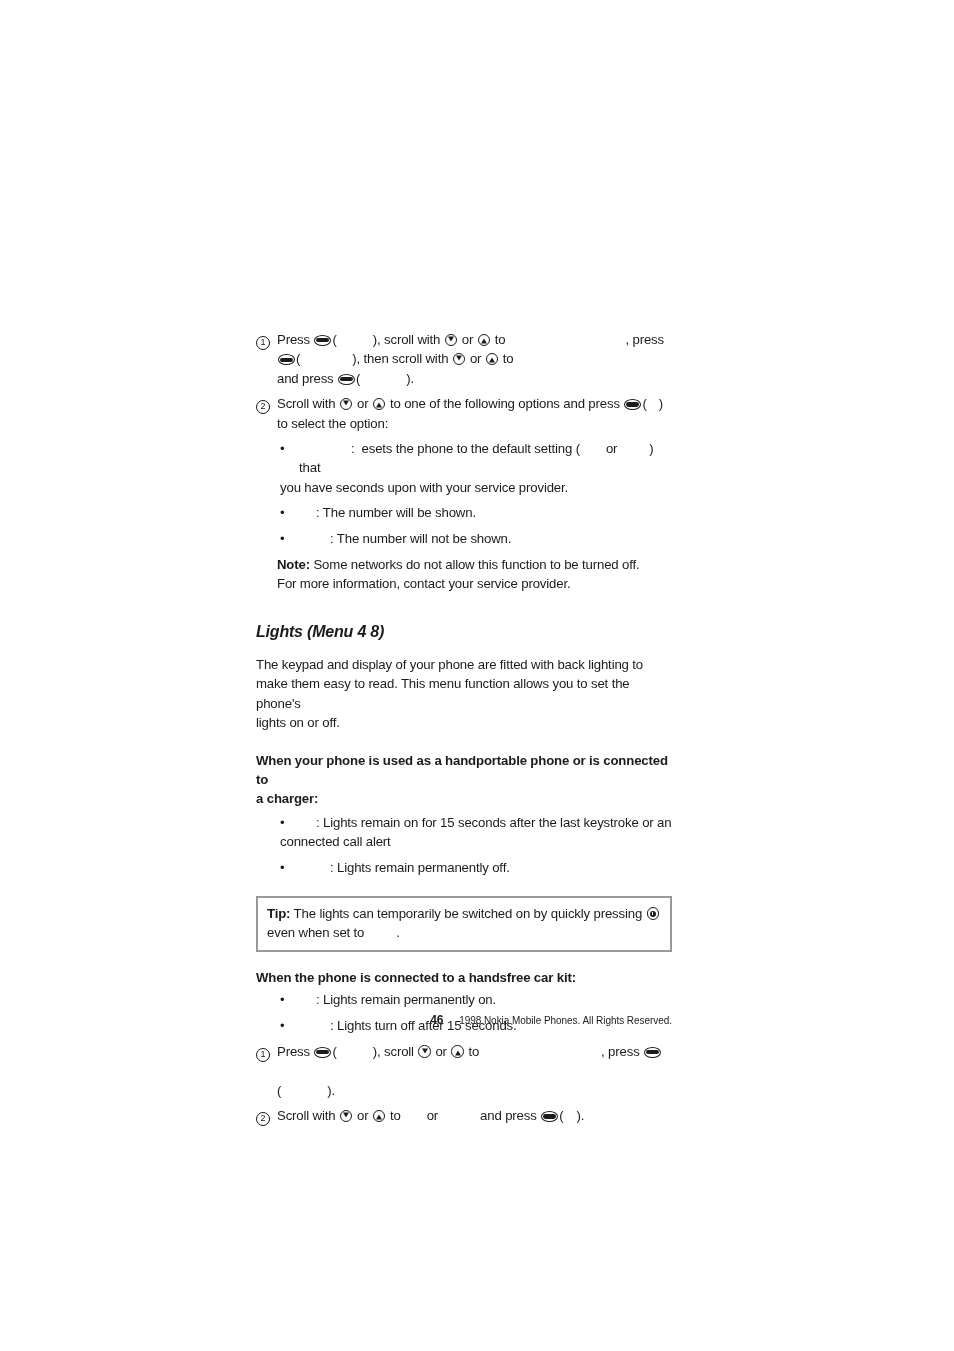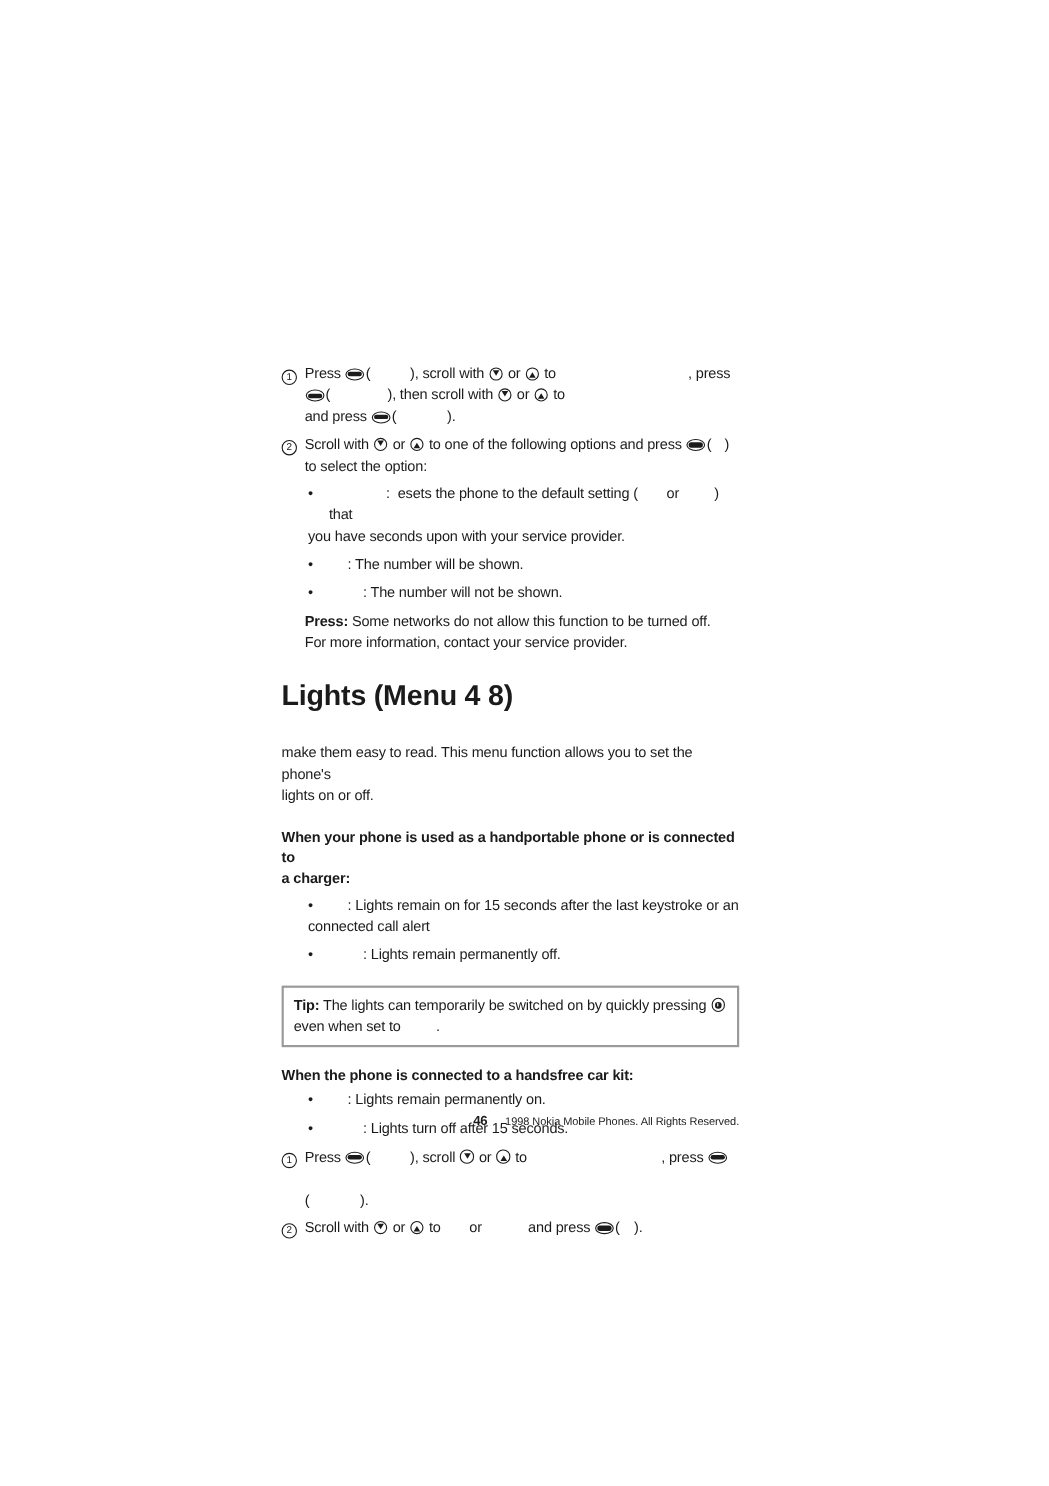--- a/index.html
+++ b/index.html
@@ -174,25 +174,26 @@
     left: 50%;
     top: 1px;
     width: 1.1px;
     height: 3.2px;
     margin-left: -0.55px;
     background: #ffffff;
   }
 
   
   .h1 {
-    font-size: 26px;
+    font-size: 16px;
     font-weight: bold;
     line-height: 24px;
     margin: 26px 0 11px 0;
     letter-spacing: -0.2px;
+    font-style: italic;
   }
   .h2 {
     font-size: 13.2px;
     font-weight: bold;
     line-height: 19.4px;
     margin: 18px 0 2px 0;
     letter-spacing: -0.15px;
   }
 
   
@@ -265,29 +266,29 @@
       <span class="dot">•</span>
       <span class="gap" style="width:17px"></span><span>: The number will be shown.</span>
     </div>
 
     <div class="bullet p" style="margin-top:6px">
       <span class="dot">•</span>
       <span class="gap" style="width:31px"></span><span>: The number will not be shown.</span>
     </div>
 
     <div class="p indent" style="margin-top:7px">
-      <span class="bold">Press:</span>
+      <span class="bold">Note:</span>
       <span>Some networks do not allow this function to be turned off.</span><br>
       <span>For more information, contact your service provider.</span>
     </div>
 
     <div class="h1">Lights (Menu 4 8)</div>
 
     <div class="p">
-      <br>
+      <span>The keypad and display of your phone are fitted with back lighting to</span><br>
       <span>make them easy to read. This menu function allows you to set the phone's</span><br>
       <span>lights on or off.</span>
     </div>
 
     <div class="h2">
       <span>When your phone is used as a handportable phone or is connected to</span><br>
       <span>a charger:</span>
     </div>
 
     <div class="bullet p" style="margin-top:4px">

